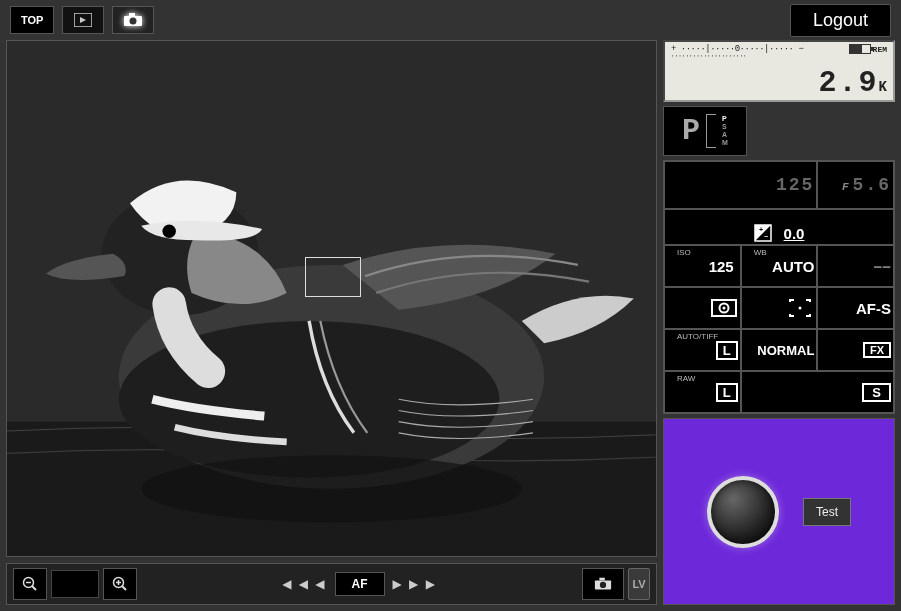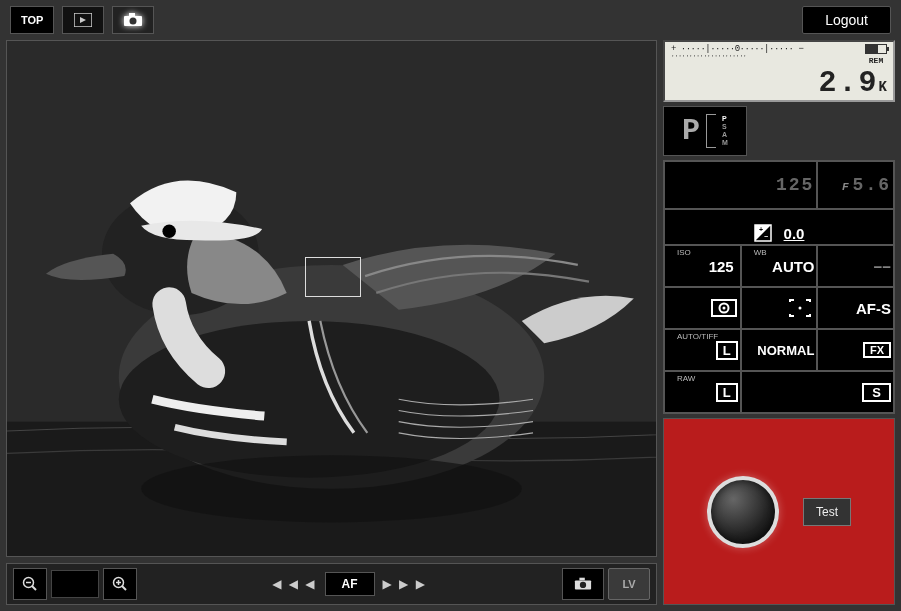--- a/index.html
+++ b/index.html
@@ -9,50 +9,50 @@
     
     .top-toolbar { height: 40px; background: #333; display: flex; align-items: center; padding: 16px 10px; gap: 8px; }
     .top-btn { background: #000; color: #fff; border: 1px solid #555; height: 28px; display: flex; align-items: center; justify-content: center; cursor: pointer; font-size: 11px; font-weight: bold; }
     .top-btn.top-link { padding: 0 10px; }
     .top-btn.icon-btn { width: 42px; }
     .top-btn svg { fill: #ccc; }
     .top-btn.active { background: #111; }
     .top-btn.camera-active { background: #222; }
     .top-btn.camera-active svg { fill: #fff; filter: drop-shadow(0 0 3px #fff); }
     .spacer { flex: 1; }
-    .logout-btn { background: #000; color: #fff; border: 1px solid #555; padding: 5px 22px; font-size: 14px; cursor: pointer; border-radius: 2px; }
+    .logout-btn { background: #000; color: #fff; border: 1px solid #555; padding: 5px 22px; font-size: 18px; cursor: pointer; border-radius: 2px; }
 
     
     .main-row { flex: 1; display: flex; gap: 6px; padding: 0 6px 6px 6px; }
 
     
     .left-col { flex: 1; display: flex; flex-direction: column; gap: 6px; }
     .viewport { flex: 1; background: #000; position: relative; display: flex; align-items: center; justify-content: center; overflow: hidden; border: 1px solid #555; }
     .viewport-image { width: 100%; height: 100%; background: #222; position: relative; }
     .duck-svg { width: 100%; height: 100%; }
     .focus-rect { position: absolute; border: 1px solid #ddd; width: 56px; height: 40px; left: 298px; top: 216px; }
 
     .toolbar-row { height: 42px; background: #222; display: flex; align-items: center; gap: 4px; padding: 4px 6px; border: 1px solid #555; }
     .tool-btn { background: #000; border: 1px solid #555; color: #fff; height: 32px; display: flex; align-items: center; justify-content: center; cursor: pointer; }
     .zoom-out, .zoom-in { width: 34px; font-size: 16px; }
     .zoom-bar { width: 48px; height: 28px; background: #000; border: 1px solid #444; }
     .af-group { flex: 1; display: flex; align-items: center; justify-content: center; gap: 8px; }
     .arrow-btns { color: #ccc; font-size: 12px; letter-spacing: 2px; cursor: pointer; }
     .af-btn { background: #000; border: 1px solid #555; color: #fff; padding: 4px 16px; font-size: 12px; font-weight: bold; cursor: pointer; }
     .shutter-btn { width: 42px; }
-    .lv-btn { width: 42px; background: #3a3a3a; border: 1px solid #666; color: #aaa; font-weight: bold; font-size: 11px; height: 32px; display: flex; align-items: center; justify-content: center; cursor: pointer; border-radius: 2px; }
+    .lv-btn { width: 22px; background: #3a3a3a; border: 1px solid #666; color: #aaa; font-weight: bold; font-size: 11px; height: 32px; display: flex; align-items: center; justify-content: center; cursor: pointer; border-radius: 2px; }
 
     
     .right-col { width: 232px; display: flex; flex-direction: column; gap: 4px; }
 
     .lcd-panel { background: #e8e8e0; border: 2px inset #999; padding: 2px 6px; color: #222; height: 62px; position: relative; font-family: 'Courier New', monospace; }
     .lcd-top { font-size: 8px; display: flex; justify-content: space-between; align-items: flex-start; }
     .lcd-ev { font-size: 9px; letter-spacing: -0.5px; }
     .lcd-ticks { font-size: 6px; letter-spacing: 0; color: #333; }
-    .lcd-battery { display: flex; flex-direction: column; align-items: center; gap: 2px; }
+    .lcd-battery { display: flex; flex-direction: row; align-items: center; gap: 2px; }
     .battery-icon { width: 22px; height: 10px; border: 1px solid #333; position: relative; }
     .battery-icon::after { content: ''; position: absolute; right: -3px; top: 2px; width: 2px; height: 4px; background: #333; }
     .battery-fill { background: #333; height: 100%; width: 60%; }
     .lcd-rem { font-size: 8px; font-weight: bold; }
     .lcd-count { position: absolute; right: 6px; bottom: 0; font-size: 30px; font-weight: bold; display: flex; align-items: baseline; }
     .lcd-count-num { font-family: 'Courier New', monospace; letter-spacing: 2px; }
     .lcd-count-k { font-size: 14px; }
 
     .mode-box { background: #000; border: 1px solid #555; height: 50px; width: 84px; display: flex; align-items: center; justify-content: center; color: #fff; margin: 0; padding: 4px; }
     .mode-seg { display: flex; align-items: center; gap: 6px; }
@@ -66,21 +66,21 @@
     .setting-cell.span2 { grid-column: span 2; }
     .setting-cell.span3 { grid-column: span 3; }
     .cell-label { position: absolute; top: 2px; left: 4px; font-size: 8px; color: #bbb; padding-left: 8px; }
     .cell-val { font-size: 18px; font-weight: bold; }
     .cell-val.dim { color: #666; font-family: 'Courier New', monospace; letter-spacing: 2px; }
     .cell-val.sm { font-size: 15px; }
     .f-prefix { font-size: 11px; font-style: italic; margin-right: 2px; color: #888; }
     .icon-cell svg { width: 28px; height: 22px; }
     .box-icon { border: 2px solid #fff; padding: 0 5px; font-size: 13px; font-weight: bold; display: inline-block; }
 
-    .shutter-zone { flex: 1; border: 1px solid #555; background: #b91c1c; display: flex; align-items: center; justify-content: center; gap: 24px; padding: 10px; }
+    .shutter-zone { flex: 1; border: 1px solid #555; background: #6d28d9; display: flex; align-items: center; justify-content: center; gap: 24px; padding: 10px; }
     .shutter-big { width: 72px; height: 72px; border-radius: 50%; background: radial-gradient(circle at 35% 30%, #666, #222 60%, #000); border: 4px solid #ddd; box-shadow: 0 0 8px rgba(255,255,255,0.3), inset 0 0 10px rgba(0,0,0,0.6); cursor: pointer; }
     .test-btn { background: #333; border: 1px solid #777; color: #eee; padding: 6px 12px; font-size: 12px; cursor: pointer; }
 
     .ev-icon { width: 18px; height: 18px; }
   </style>
 </head>
 <body>
 
 <div class="top-toolbar">
   <div class="top-btn top-link">

